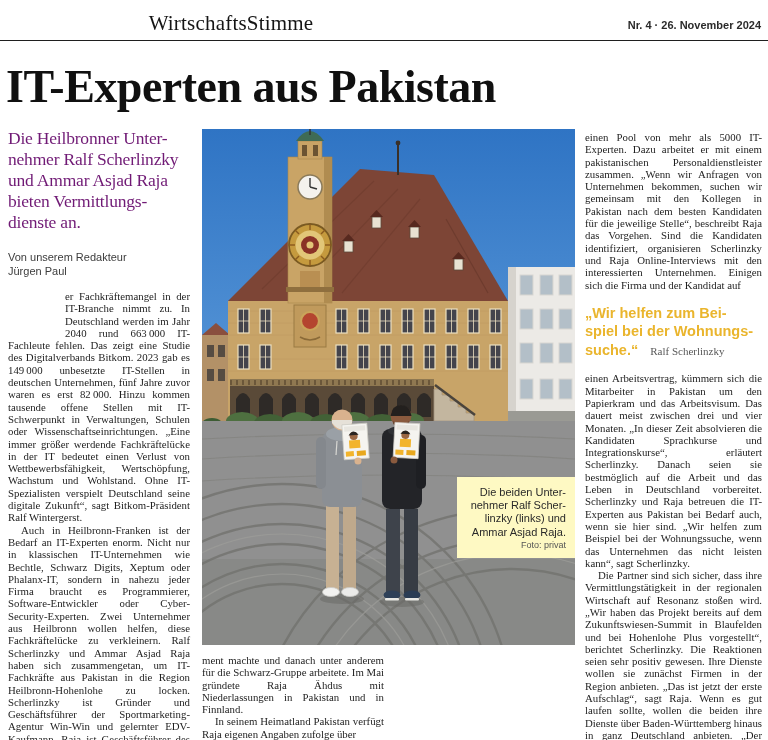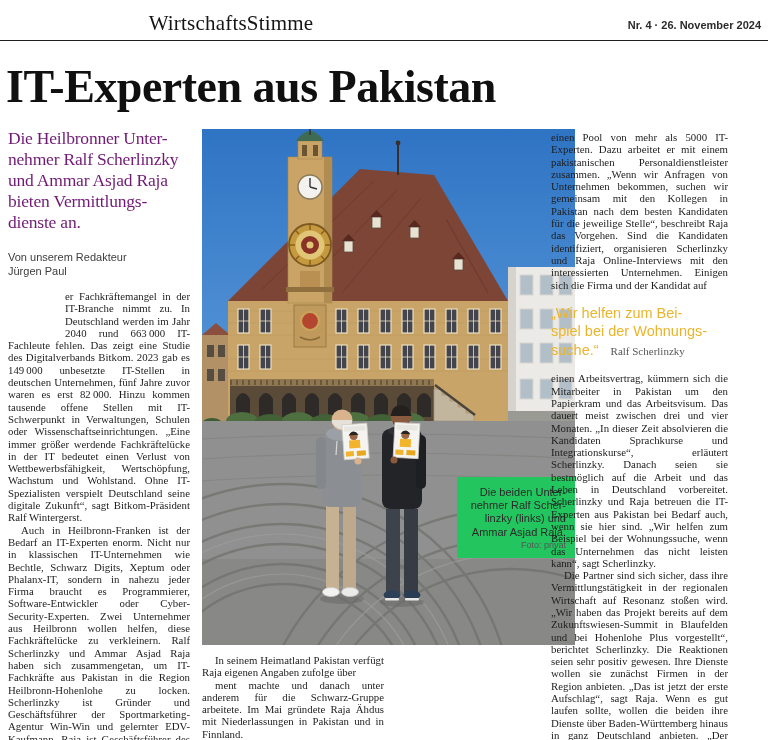--- a/index.html
+++ b/index.html
@@ -23,30 +23,30 @@
   .para { font-size:10.8px; line-height:12.3px; text-align:justify; color:#1d1d1d; hyphens:auto; }
   .para + .para, .para.indent { text-indent:13px; }
   .dc-para { position:relative; }
   .dropcap { position:absolute; left:-2px; top:-7px; z-index:-1; font-size:100px; line-height:1; font-family:"Liberation Serif", serif; color:#f2c76f; }
   .dc-spacer { float:left; width:57px; height:39px; }
 
   
   .mid { position:absolute; left:202px; top:129px; width:373px; }
   .photo { position:relative; width:373px; height:516px; }
   .photo svg { display:block; }
-  .caption-box { position:absolute; right:0; top:348px; width:118px; background:#22c55e; padding:9px 9px 8px 9px; text-align:right; font-family:"Liberation Sans", sans-serif; }
+  .caption-box { position:absolute; right:0; top:348px; width:118px; background:#fef9c3; padding:9px 9px 8px 9px; text-align:right; font-family:"Liberation Sans", sans-serif; }
   .caption-text { display:block; font-size:11px; line-height:13.2px; color:#2a2a2a; white-space:pre; }
   .caption-credit { display:block; margin-top:1px; font-size:9px; color:#555555; }
   .mid-cols { margin-top:9px; display:flex; gap:10px; }
   .mid-col { width:182px; height:86px; overflow:hidden; }
 
   
-  .col4 { position:absolute; left:551px; top:131px; width:177px; height:609px; overflow:hidden; }
+  .col4 { position:absolute; left:585px; top:131px; width:177px; height:609px; overflow:hidden; }
   .pullquote { margin:13px 0 13px 0; }
-  .pq-text { font-family:"Liberation Sans", sans-serif; font-weight:normal; font-size:14.5px; line-height:18.5px; color:#eab52d; white-space:pre; }
+  .pq-text { font-family:"Liberation Sans", sans-serif; font-weight:bold; font-size:14.5px; line-height:18.5px; color:#eab52d; white-space:pre; }
   .pq-attr { font-family:Liberation Serif, serif; font-size:11px; color:#585858; margin-left:12px; }
 </style>
 </head>
 <body>
 
 <div class="page">
 
   <header class="masthead">
     <div class="mast-title">WirtschaftsStimme</div>
     <div class="mast-issue">Nr. 4 · 26. November 2024</div>
@@ -322,22 +322,22 @@
         <span class="caption-text">Die beiden Unter-
 nehmer Ralf Scher-
 linzky (links) und
 Ammar Asjad Raja.</span>
         <span class="caption-credit">Foto: privat</span>
       </figcaption>
     </figure>
 
     <div class="mid-cols">
       <div class="mid-col">
+        <p class="para">ment machte und danach unter anderem für die Schwarz-Gruppe arbeitete. Im Mai gründete Raja Ähdus mit Niederlassungen in Pakistan und in Finnland.</p>
         <p class="para indent">In seinem Heimatland Pakistan verfügt Raja eigenen Angaben zufolge über</p>
-        <p class="para">ment machte und danach unter anderem für die Schwarz-Gruppe arbeitete. Im Mai gründete Raja Ähdus mit Niederlassungen in Pakistan und in Finnland.</p>
       </div>
     </div>
   </div>
 
   <div class="col4">
     <p class="para">einen Pool von mehr als 5000 IT-Experten. Dazu arbeitet er mit einem pakistanischen Personaldienstleister zusammen. „Wenn wir Anfragen von Unternehmen bekommen, suchen wir gemeinsam mit den Kollegen in Pakistan nach dem besten Kandidaten für die jeweilige Stelle“, beschreibt Raja das Vorgehen. Sind die Kandidaten identifiziert, organisieren Scherlinzky und Raja Online-Interviews mit den interessierten Unternehmen. Einigen sich die Firma und der Kandidat auf</p>
     <blockquote class="pullquote">
       <span class="pq-text">„Wir helfen zum Bei-
 spiel bei der Wohnungs-
 suche.“</span><span class="pq-attr">Ralf Scherlinzky</span>

